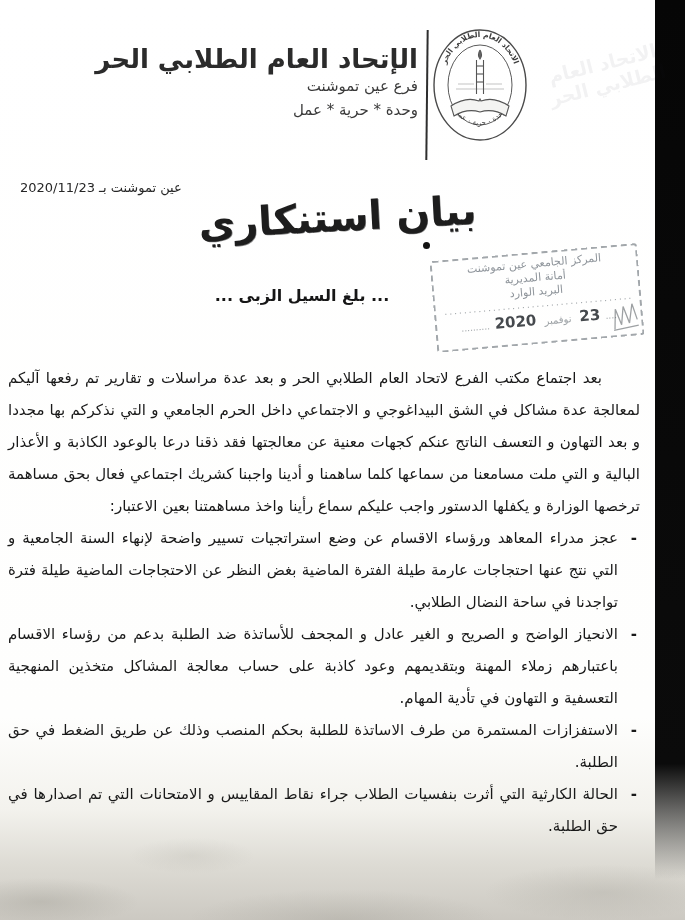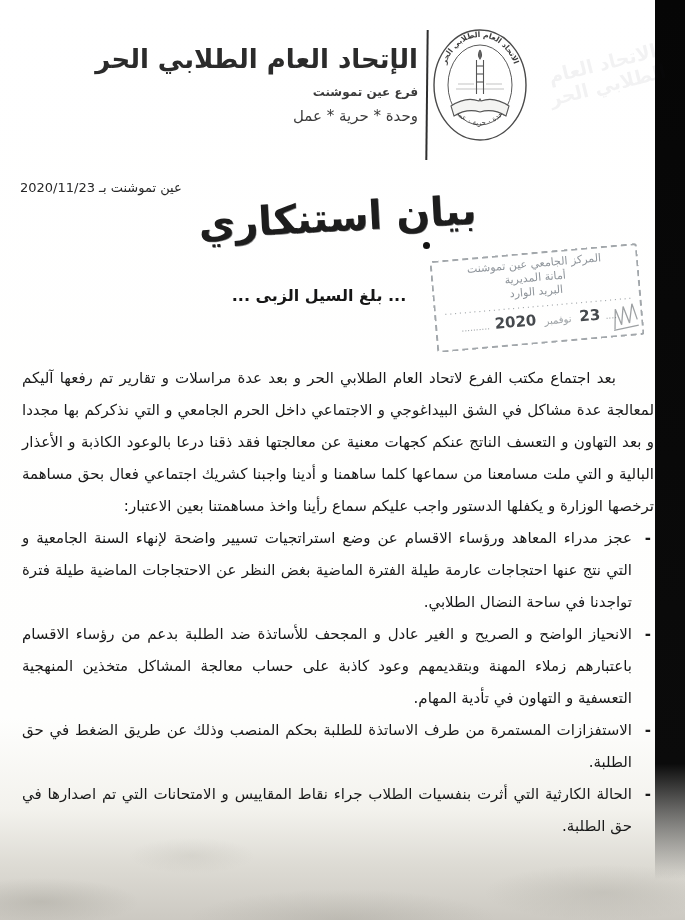--- a/index.html
+++ b/index.html
@@ -14,57 +14,57 @@
       linear-gradient(180deg,#ffffff 0%,#fefefd 78%,#f3f2ed 88%,#ddDbd4 94%,#ccc9c2 100%);
   }
   
   .scan-bar{
     position:absolute;right:0;top:0;width:30px;height:888px;
     background:linear-gradient(180deg,#060606 0%,#0b0b0b 86%,rgba(11,11,11,0) 99%);
   }
   
   .letterhead-text{position:absolute;top:42px;right:267px;direction:rtl;text-align:right;}
   .org-name{font-size:26px;font-weight:bold;color:#2b2b2b;letter-spacing:1px;line-height:34px;text-align:right;}
-  .branch{font-size:12px;color:#3a3a3a;margin-top:6px;line-height:20px;font-weight:bold;}
+  .branch{font-size:15px;color:#3a3a3a;line-height:20px;}
   .motto{font-size:15px;color:#3a3a3a;margin-top:4px;line-height:20px;}
   .lh-divider{position:absolute;left:426px;top:30px;width:2px;height:130px;background:#2e2e2e;transform:rotate(.6deg);}
   .logo{position:absolute;left:431px;top:24px;}
   .ghost-text{
     position:absolute;left:525px;top:52px;width:160px;direction:rtl;text-align:center;
     font-size:19px;font-weight:bold;color:#223;opacity:.055;transform:rotate(-14deg);
   }
   
   .dateline{position:absolute;left:20px;top:180px;direction:rtl;font-size:13px;color:#262626;}
   .doc-title{
     position:absolute;top:194px;left:50%;
     transform:translateX(-52%) rotate(-3deg);
     font-size:40px;font-weight:bold;color:#1d1d1d;direction:rtl;white-space:nowrap;
     text-shadow:0.6px 0.6px 0 rgba(30,30,30,.55);
   }
   .doc-subtitle{
-    position:absolute;top:286px;left:195px;width:248px;text-align:center;
+    position:absolute;top:286px;left:178px;width:248px;text-align:center;
     direction:rtl;font-size:16px;font-weight:bold;color:#161616;
   }
   
   .stamp{
     position:absolute;left:433px;top:252px;width:208px;height:92px;
     border:2px dashed #a2a7ab;border-radius:3px;transform:rotate(-5deg);
     direction:rtl;text-align:center;color:#8e949a;padding:3px 6px;box-sizing:border-box;
   }
   .stamp .s-row{font-size:11px;line-height:14px;white-space:nowrap;overflow:hidden;}
   .stamp .s-dots{font-size:9px;letter-spacing:2px;line-height:10px;color:#9ba0a4;white-space:nowrap;overflow:hidden;}
   .stamp .s-date{margin-top:1px;white-space:nowrap;overflow:hidden;}
   .stamp .s-date .faint{font-size:10px;color:#9ba0a4;margin:0 3px;}
   .stamp .s-date .dark{font-size:15px;font-weight:bold;color:#45494d;letter-spacing:3px;}
   .stamp .s-date .dts{font-size:9px;letter-spacing:2px;color:#9ba0a4;}
   .stamp-scribble{position:absolute;right:0px;bottom:2px;opacity:.8;}
   .ink-dot{position:absolute;left:423px;top:242px;width:7px;height:7px;border-radius:50%;background:#121212;}
   
   .body-block{
-    position:absolute;left:22px;top:362px;width:632px;direction:rtl;
+    position:absolute;left:8px;top:362px;width:632px;direction:rtl;
     font-size:15px;line-height:32px;color:#191919;text-align:justify;
   }
   .body-block p{margin:0;text-indent:38px;}
   .points{margin:0;padding:0 22px 0 0;list-style:none;}
   .points li{position:relative;}
   .points .dash{position:absolute;right:-19px;top:0;font-weight:bold;}
 </style>
 </head>
 <body>
 

